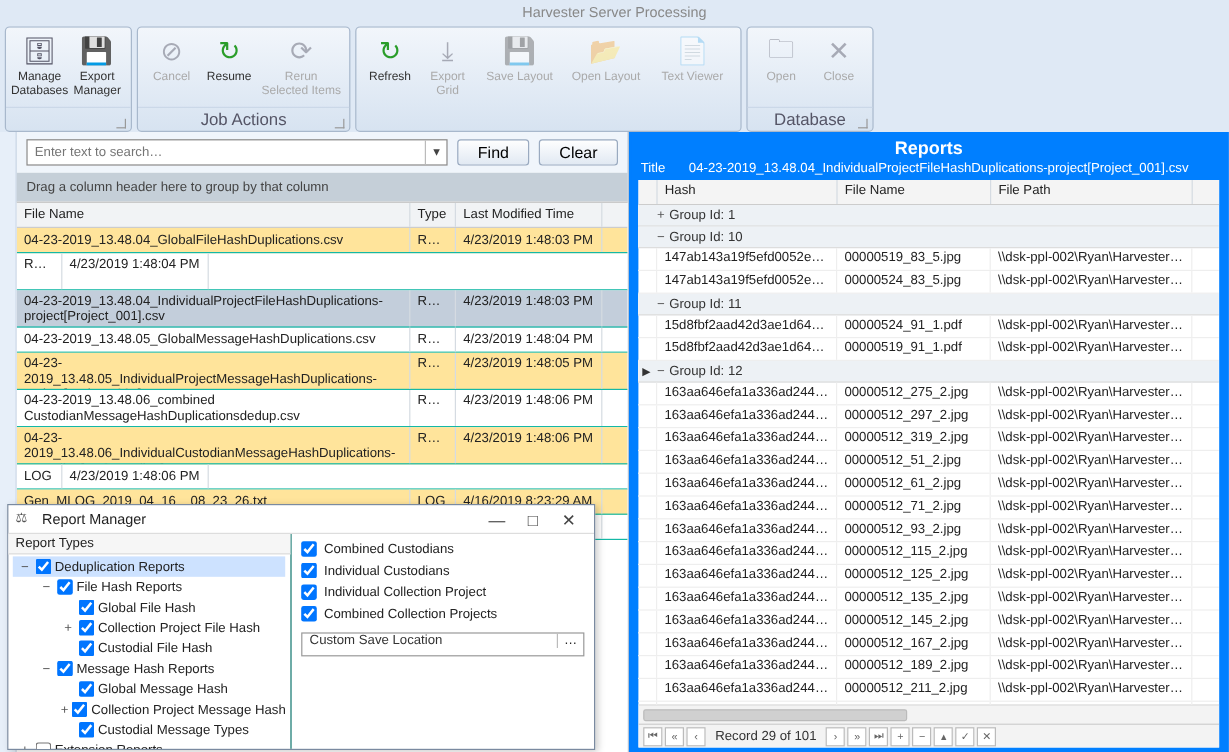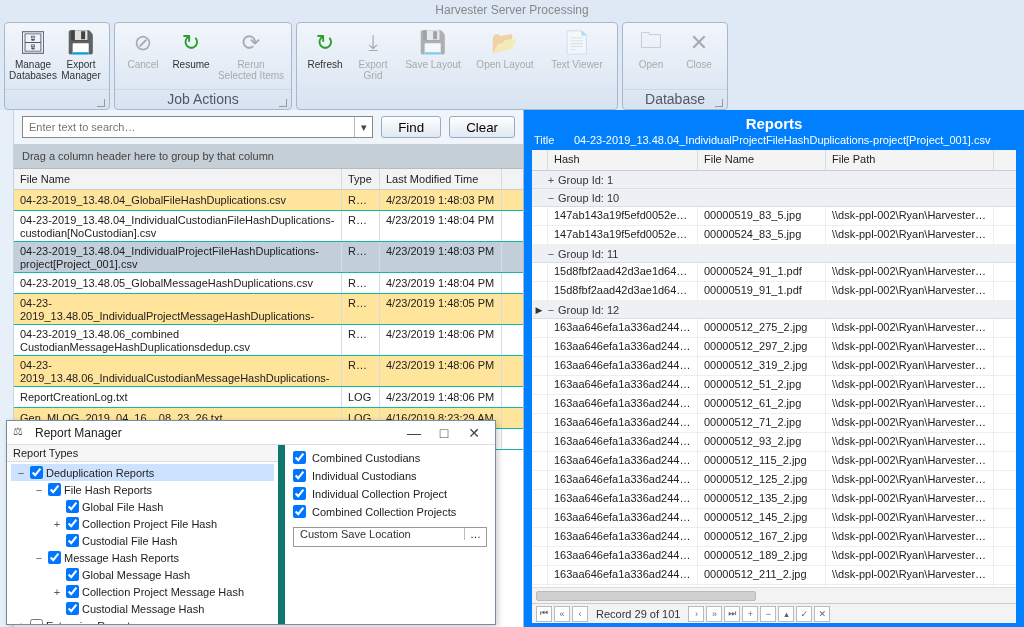--- a/index.html
+++ b/index.html
@@ -162,21 +162,21 @@
     background:#fff;border:1px solid #7a8aa0;box-shadow:2px 2px 6px rgba(0,0,0,.2);
     display:flex;flex-direction:column;z-index:20;
   }
   .dlg-title{
     display:flex;align-items:center;height:24px;padding:0 6px;border-bottom:1px solid #ddd;
   }
   .dlg-icon{width:16px;height:16px;margin-right:6px;color:#555;}
   .dlg-title-text{flex:1;font-size:12px;}
   .dlg-winbtn{width:30px;text-align:center;font-size:14px;color:#444;cursor:pointer;}
   .dlg-body{flex:1;display:flex;min-height:0;}
-  .tree-wrap{width:278px;border-right:7px solid #0f766e;display:flex;flex-direction:column;}
+  .tree-wrap{width:236px;border-right:1px solid #0f766e;display:flex;flex-direction:column;}
   .tree-head{background:#f6f6f6;border-bottom:1px solid #ddd;padding:2px 6px;font-size:11px;}
   .tree{flex:1;overflow:auto;padding:2px 4px;}
   .tree-node{display:flex;align-items:center;height:17px;white-space:nowrap;}
   .tree-toggle{width:12px;text-align:center;color:#555;cursor:pointer;}
   .tree-cb{margin:0 3px;}
   .tree-label{font-size:11px;}
   .sel-node{background:#cde2ff;}
   .opts{flex:1;padding:6px 8px;display:flex;flex-direction:column;gap:5px;}
   .opt-row{display:flex;align-items:center;gap:6px;font-size:11px;}
   .save-loc{display:flex;align-items:flex-start;border:1px solid #999;height:20px;margin-top:4px;}
@@ -292,21 +292,20 @@
          <div class="gh-cell c-type">Type</div>
          <div class="gh-cell c-time">Last Modified Time</div>
        </div>
        <div id="file-rows">
           <div class="grid-row yellow">
             <div class="gd-cell c-fname">04-23-2019_13.48.04_GlobalFileHashDuplications.csv</div>
             <div class="gd-cell c-type">REP…</div>
             <div class="gd-cell c-time">4/23/2019 1:48:03 PM</div>
           </div>
           <div class="grid-row tall">
-            <div class="gd-cell c-fname">04-23-2019_13.48.04_IndividualCustodianFileHashDuplications-custodian[NoCustodian].csv</div>
             <div class="gd-cell c-type">REP…</div>
             <div class="gd-cell c-time">4/23/2019 1:48:04 PM</div>
           </div>
           <div class="grid-row sel tall">
             <div class="gd-cell c-fname">04-23-2019_13.48.04_IndividualProjectFileHashDuplications-project[Project_001].csv</div>
             <div class="gd-cell c-type">REP…</div>
             <div class="gd-cell c-time">4/23/2019 1:48:03 PM</div>
           </div>
           <div class="grid-row">
             <div class="gd-cell c-fname">04-23-2019_13.48.05_GlobalMessageHashDuplications.csv</div>
@@ -322,21 +321,20 @@
             <div class="gd-cell c-fname">04-23-2019_13.48.06_combined CustodianMessageHashDuplicationsdedup.csv</div>
             <div class="gd-cell c-type">REP…</div>
             <div class="gd-cell c-time">4/23/2019 1:48:06 PM</div>
           </div>
           <div class="grid-row yellow tall">
             <div class="gd-cell c-fname">04-23-2019_13.48.06_IndividualCustodianMessageHashDuplications-custodian[NoCustodian].csv</div>
             <div class="gd-cell c-type">REP…</div>
             <div class="gd-cell c-time">4/23/2019 1:48:06 PM</div>
           </div>
           <div class="grid-row">
-            <div class="gd-cell c-fname">ReportCreationLog.txt</div>
             <div class="gd-cell c-type">LOG</div>
             <div class="gd-cell c-time">4/23/2019 1:48:06 PM</div>
           </div>
           <div class="grid-row yellow">
             <div class="gd-cell c-fname">Gen_MLOG_2019_04_16__08_23_26.txt</div>
             <div class="gd-cell c-type">LOG</div>
             <div class="gd-cell c-time">4/16/2019 8:23:29 AM</div>
           </div>
           <div class="grid-row">
             <div class="gd-cell c-fname">Gen_MLOG_2019_04_18__13_25_04.txt</div>
@@ -565,21 +563,21 @@
             <span class="tree-label">Global Message Hash</span>
           </div>
           <div class="tree-node" style="padding-left: 40px;">
             <span class="tree-toggle">+</span>
             <input type="checkbox" class="tree-cb" checked="" style="">
             <span class="tree-label">Collection Project Message Hash</span>
           </div>
           <div class="tree-node" style="padding-left: 40px;">
             <span class="tree-toggle"></span>
             <input type="checkbox" class="tree-cb" checked="" style="">
-            <span class="tree-label">Custodial Message Hash</span>
+            <span class="tree-label">Custodial Message Types</span>
           </div>
           <div class="tree-node" style="padding-left: 4px;">
             <span class="tree-toggle">+</span>
             <input type="checkbox" class="tree-cb" style="">
             <span class="tree-label">Extension Reports</span>
           </div>
         </div>
     </div>
     <div class="opts" id="opts">
         <label class="opt-row">

